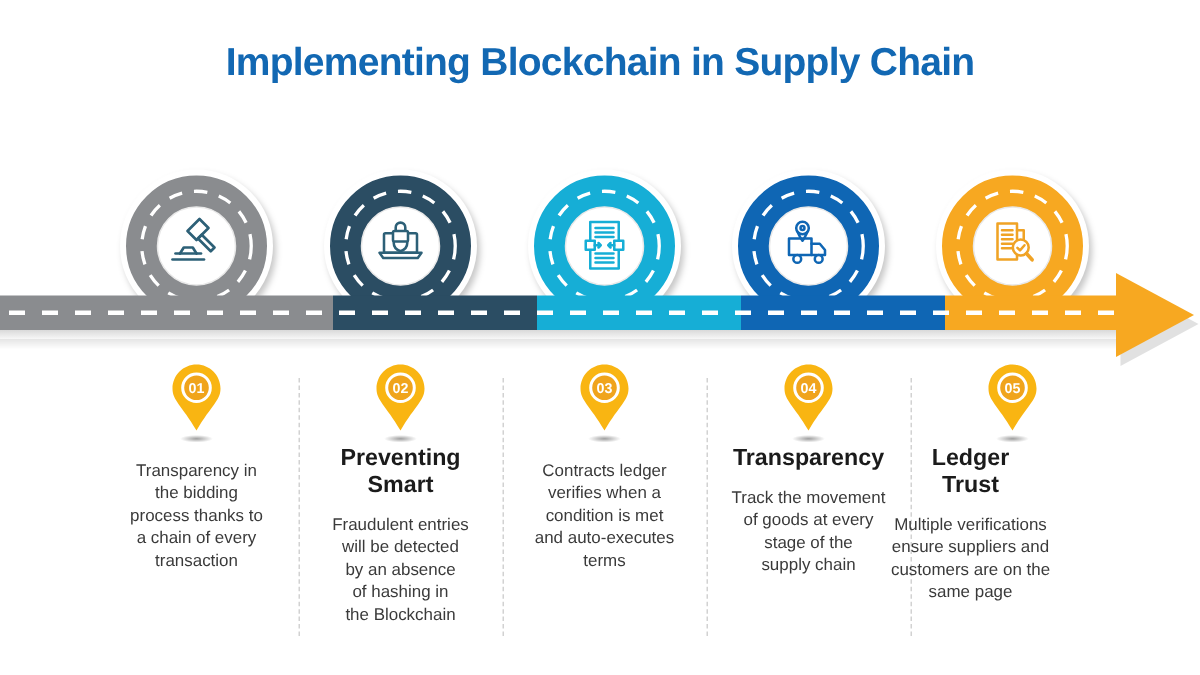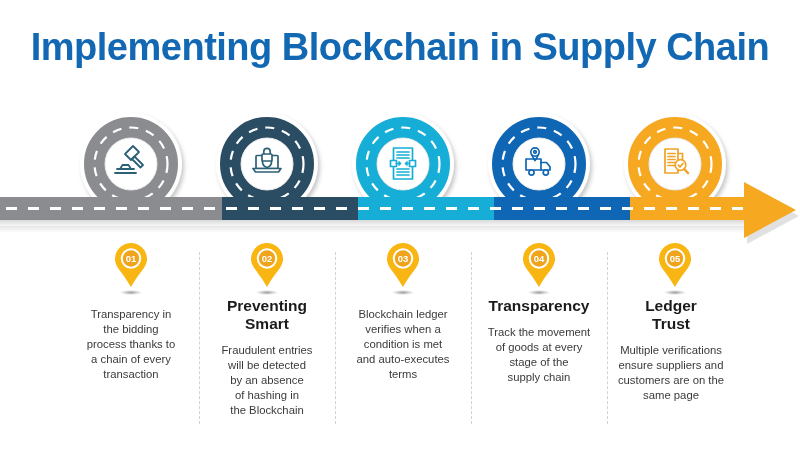--- a/index.html
+++ b/index.html
@@ -3,21 +3,21 @@
 <meta charset="utf-8">
 <style>
   html,body{margin:0;padding:0;background:#fff;}
   .stage{
     position:relative;width:800px;height:450px;overflow:hidden;background:#fff;
     font-family:"Liberation Sans",sans-serif;
   }
   
   .title{
     position:absolute;top:26px;left:0;width:800px;text-align:center;
-    font-size:38px;font-weight:bold;letter-spacing:-0.5px;color:#1268b3;
+    font-size:26px;font-weight:bold;letter-spacing:-0.5px;color:#1268b3;
   }
   
   .road{position:absolute;top:197px;left:0;width:800px;height:23px;z-index:2;}
   .seg{position:absolute;top:0;height:23px;}
   .dashline{
     position:absolute;top:10px;left:6px;width:738px;height:3px;z-index:3;
     background:repeating-linear-gradient(90deg,#ffffff 0 11px,transparent 11px 22px);
   }
   .road-bevel{
     position:absolute;top:220px;left:0;width:757px;height:6px;z-index:2;
@@ -198,34 +198,34 @@
   <div class="col" style="left:192px">
     <div class="step-title">Preventing
 Smart</div>
     <div class="step-desc">Fraudulent entries
 will be detected
 by an absence
 of hashing in
 the Blockchain</div>
   </div>
   <div class="col" style="left:328px">
-    <div class="step-desc">Blockchain ledger
+    <div class="step-desc">Contracts ledger
 verifies when a
 condition is met
 and auto-executes
 terms</div>
   </div>
   <div class="col" style="left:464px">
     <div class="step-title">Transparency</div>
     <div class="step-desc">Track the movement
 of goods at every
 stage of the
 supply chain</div>
   </div>
-  <div class="col" style="left:596px">
+  <div class="col" style="left:572px">
     <div class="step-title">Ledger
 Trust</div>
     <div class="step-desc">Multiple verifications
 ensure suppliers and
 customers are on the
 same page</div>
   </div>
 
 </div>
 

